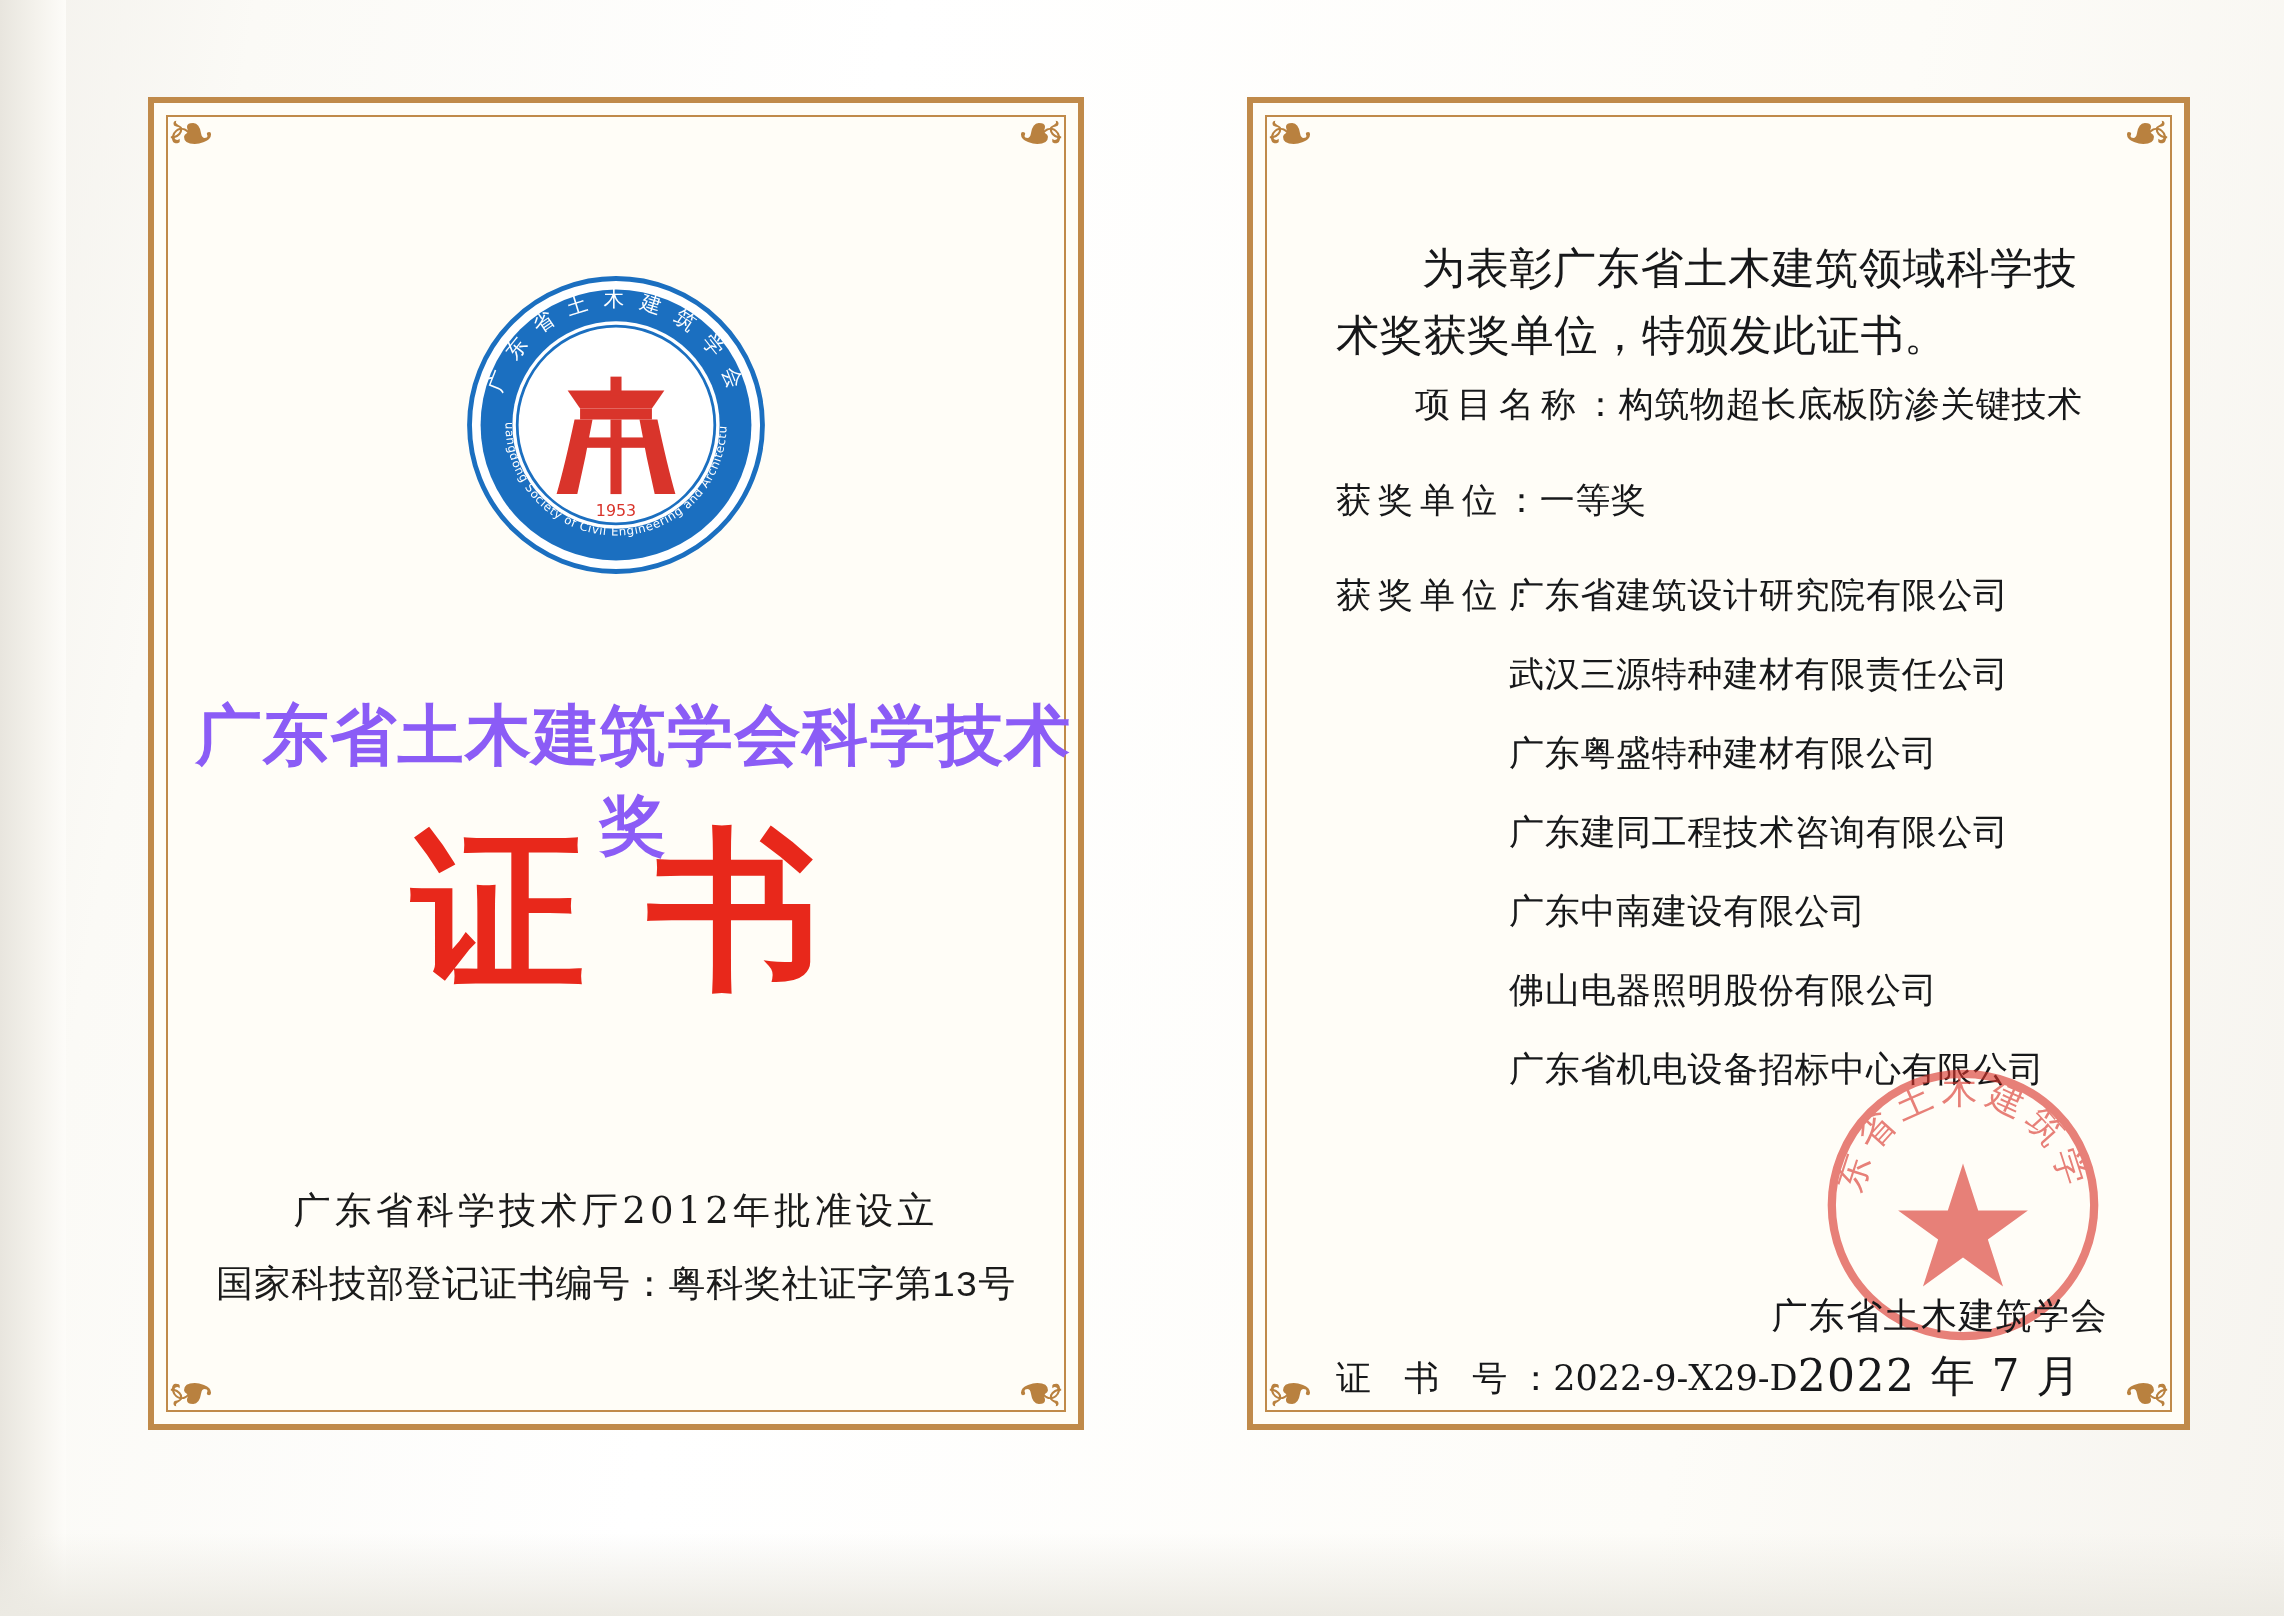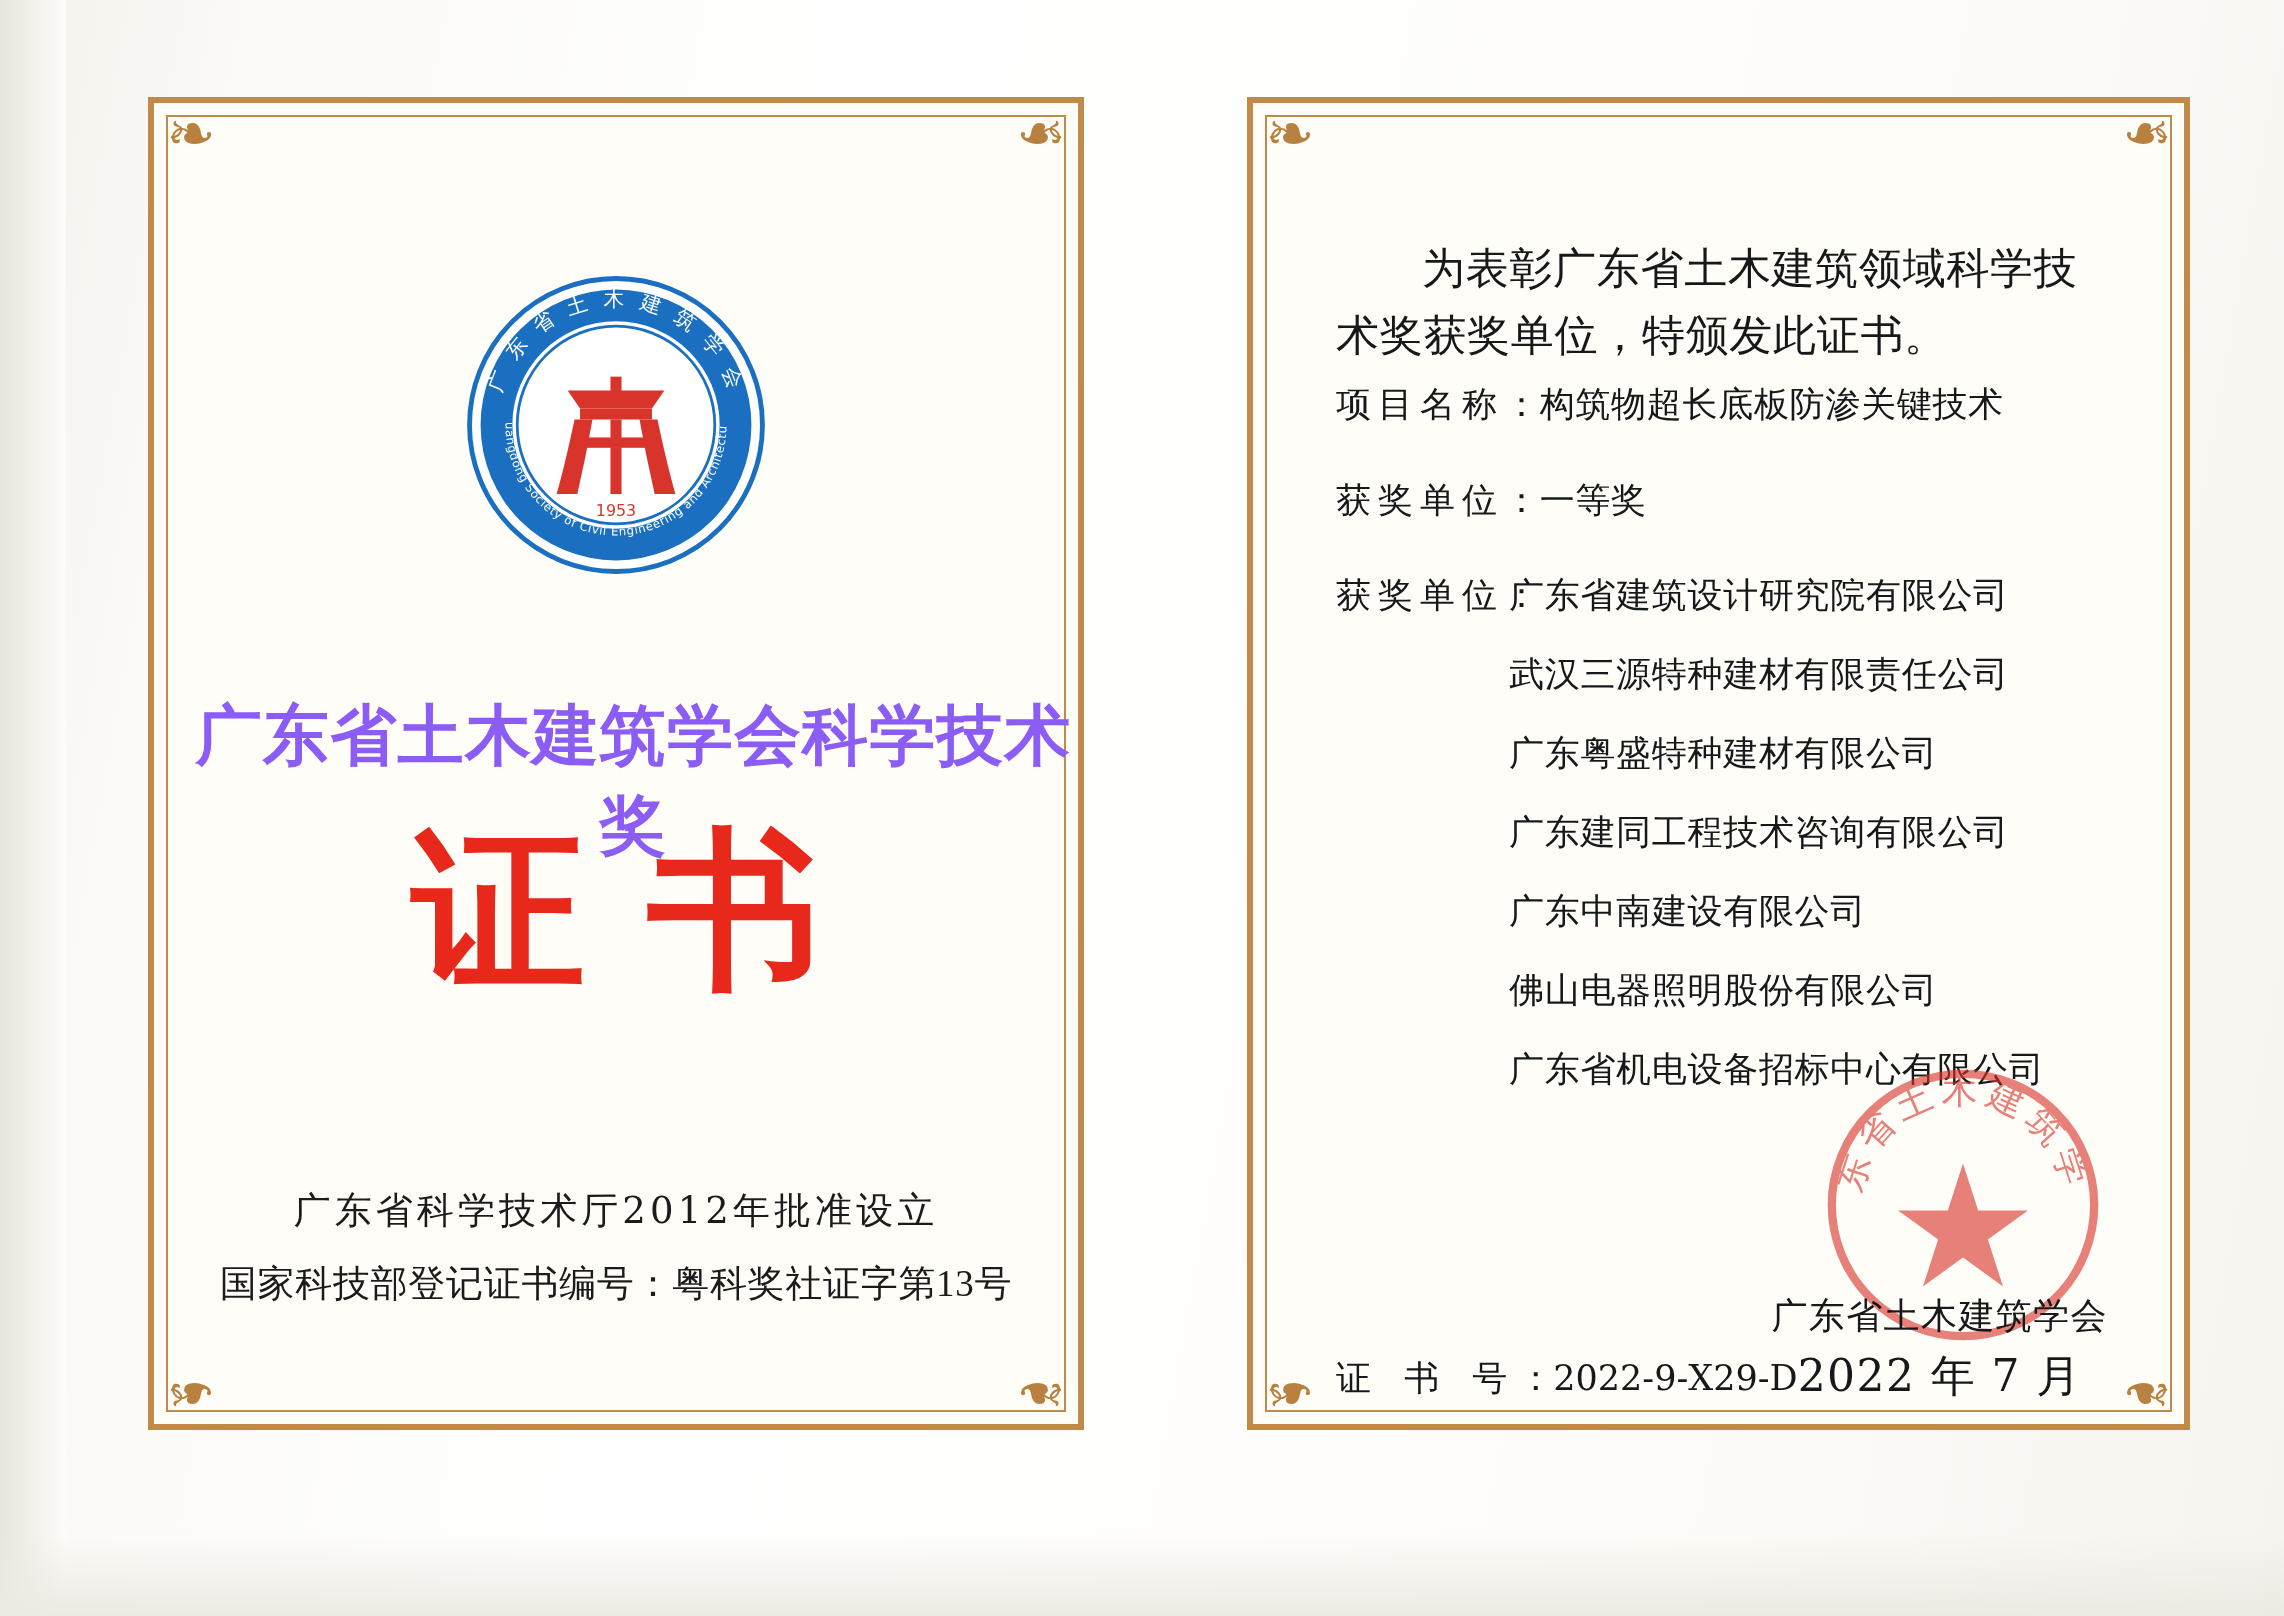--- a/index.html
+++ b/index.html
@@ -117,21 +117,21 @@
   }
   .foot-line-1 {
     font-size: 37px;
     letter-spacing: 4.1px;
     margin-bottom: 23.5px;
     font-family: "DejaVu Serif", serif;
   }
   .foot-line-2 {
     font-size: 37px;
     letter-spacing: 0.7px;
-    font-family: Liberation Serif, serif;
+    font-family: Liberation Mono, monospace;
   }
 
   
   .intro {
     position: absolute;
     left: 90px;
     right: 76px;
     top: 138px;
     color: #17181a;
     font-size: 43px;
@@ -254,21 +254,21 @@
   <div class="border-outer"></div>
   <div class="border-inner"></div>
   <div class="corner tl">❧</div>
   <div class="corner tr">❧</div>
   <div class="corner bl">❧</div>
   <div class="corner br">❧</div>
 </div>
 
 <div class="intro" style="position:absolute; left:1336px; top:235px; width:774px;">为表彰广东省土木建筑领域科学技术奖获奖单位，特颁发此证书。</div>
 
-<div class="field f-project" style="left:1336px; top:381px;">
+<div class="field f-project" style="left:1415px; top:381px;">
   <span class="label">项目名称</span><span>：构筑物超长底板防渗关键技术</span>
 </div>
 
 <div class="field f-level" style="left:1336px; top:477px;">
   <span class="label">获奖单位</span><span>：一等奖</span>
 </div>
 
 <div class="field f-units" style="left:1336px; top:572px;">
   <span class="label">获奖单位</span><span>：</span>
 </div>

